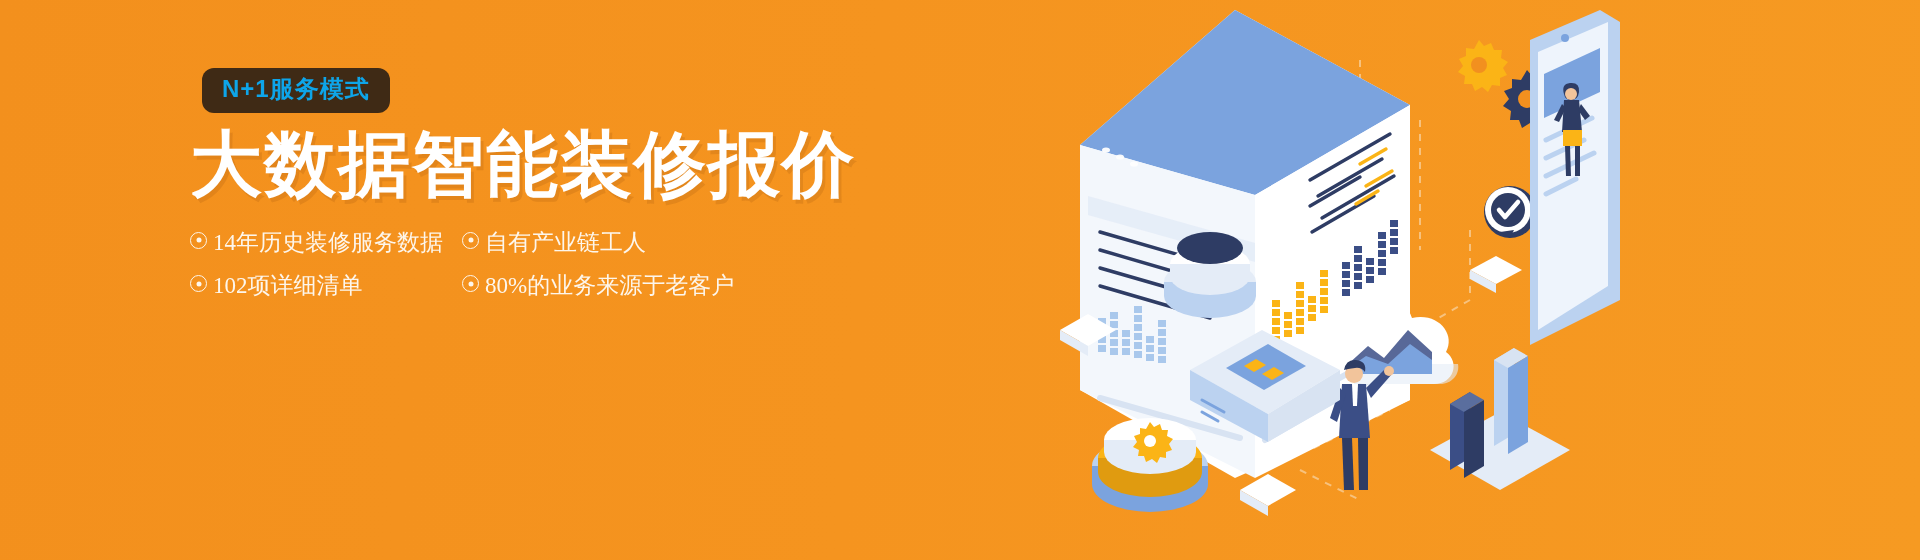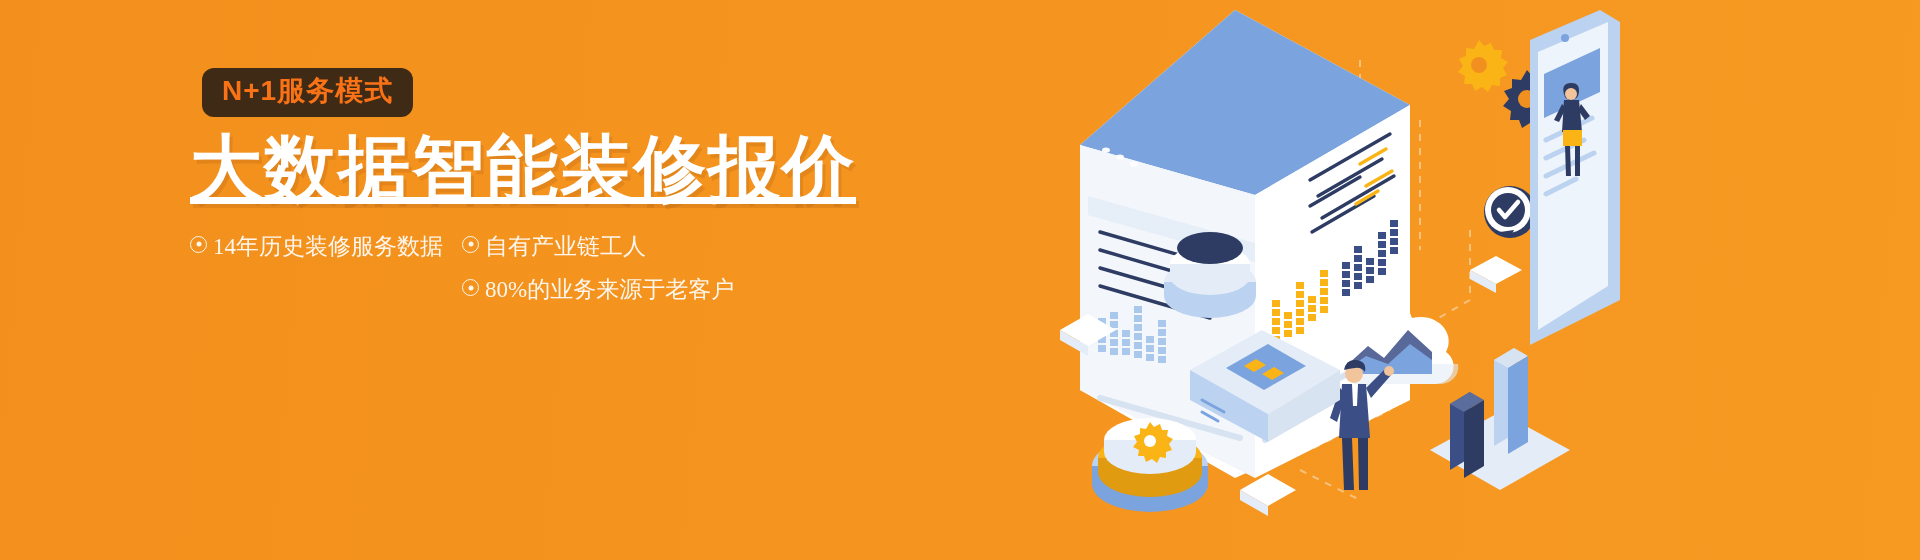--- a/index.html
+++ b/index.html
@@ -14,41 +14,40 @@
     background:linear-gradient(95deg,#F3901D 0%,#F5941F 45%,#F69A22 100%);
     overflow:hidden;
   }
   
   .text-block{
     position:absolute;left:190px;top:68px;width:640px;
   }
   .badge{
     display:inline-block;
     background:#3F2A15;
-    color:#f97316;
+    color:#0ea5e9;
     font-family:"Liberation Sans","DejaVu Sans",sans-serif;
     font-weight:bold;
-    font-size:28px;
+    font-size:24px;
     line-height:1;
     letter-spacing:1px;
     padding:9px 20px 12px 20px;
     border-radius:12px;
     margin:0 0 8px 12px;
   }
   .headline{
     font-family:"Liberation Sans","DejaVu Sans",sans-serif;
     font-weight:bold;
     font-size:72px;
     line-height:1.05;
     color:#ffffff;
     letter-spacing:2px;
     margin:6px 0 0 0;
     text-shadow:3px 4px 0 rgba(150,75,10,0.18);
     white-space:nowrap;
-    text-decoration:underline;
   }
   .bullets{
     margin-top:26px;
     display:flex;
     gap:22px;
   }
   .bul-col{display:flex;flex-direction:column;gap:16px;}
   .bul-col.col1{width:250px;}
   .bul-col.col2{width:260px;justify-content:center;}
   .bullet{
@@ -90,20 +89,24 @@
     <div class="badge">N+1服务模式</div>
 
     <h1 class="headline">大数据智能装修报价</h1>
 
     <div class="bullets">
 
       <div class="bul-col col1">
         <div class="bullet">
           <span class="dot-icon"></span>
           <span>14年历史装修服务数据</span>
+        </div>
+        <div class="bullet">
+          <span class="dot-icon"></span>
+          <span>102项详细清单</span>
         </div>
       </div>
 
       <div class="bul-col col2">
         <div class="bullet">
           <span class="dot-icon"></span>
           <span>自有产业链工人</span>
         </div>
         <div class="bullet">
           <span class="dot-icon"></span>

